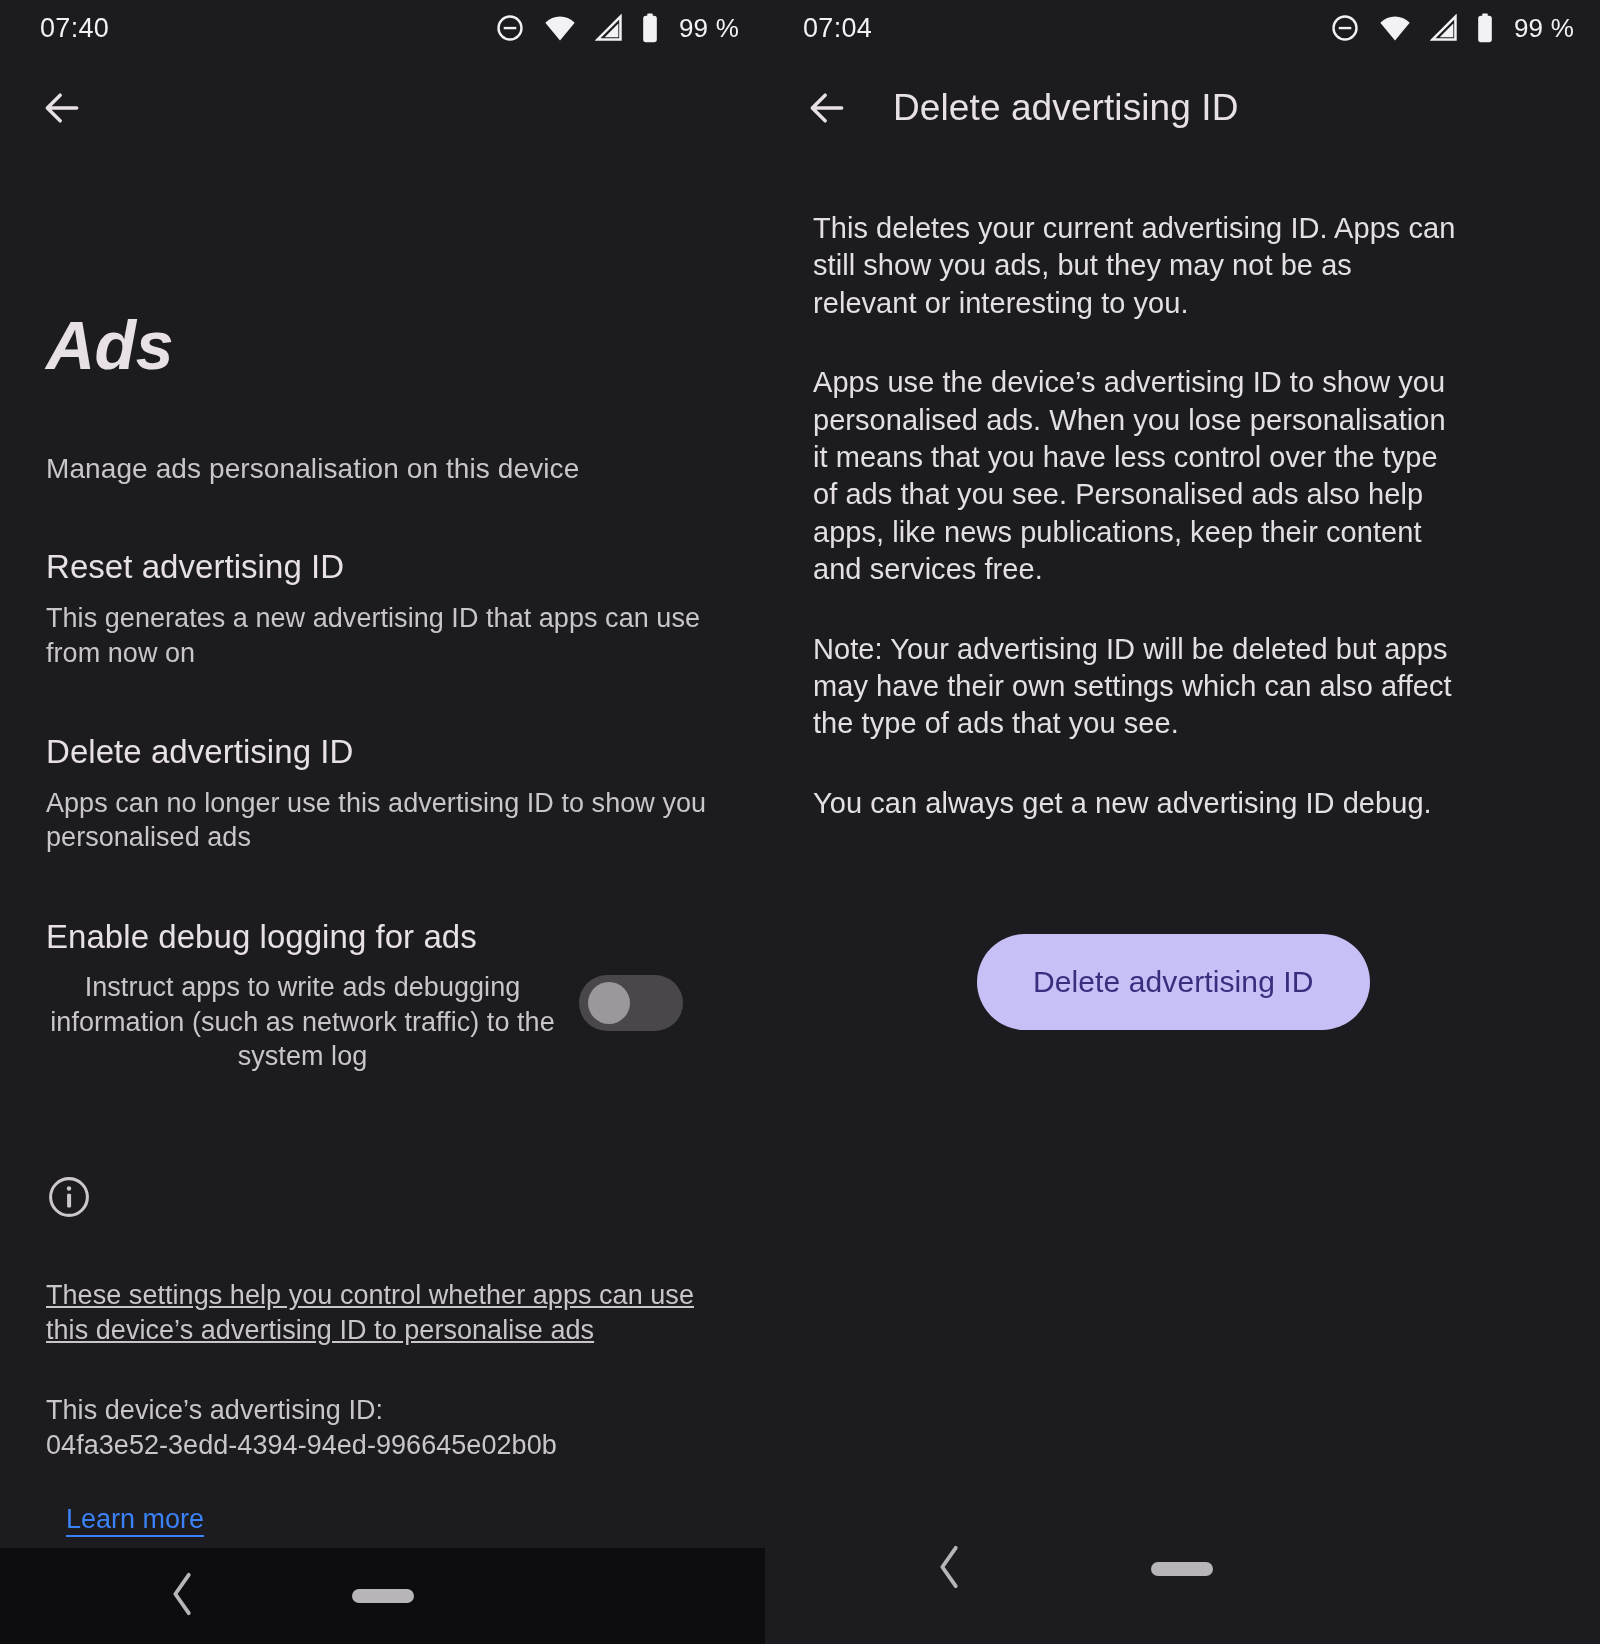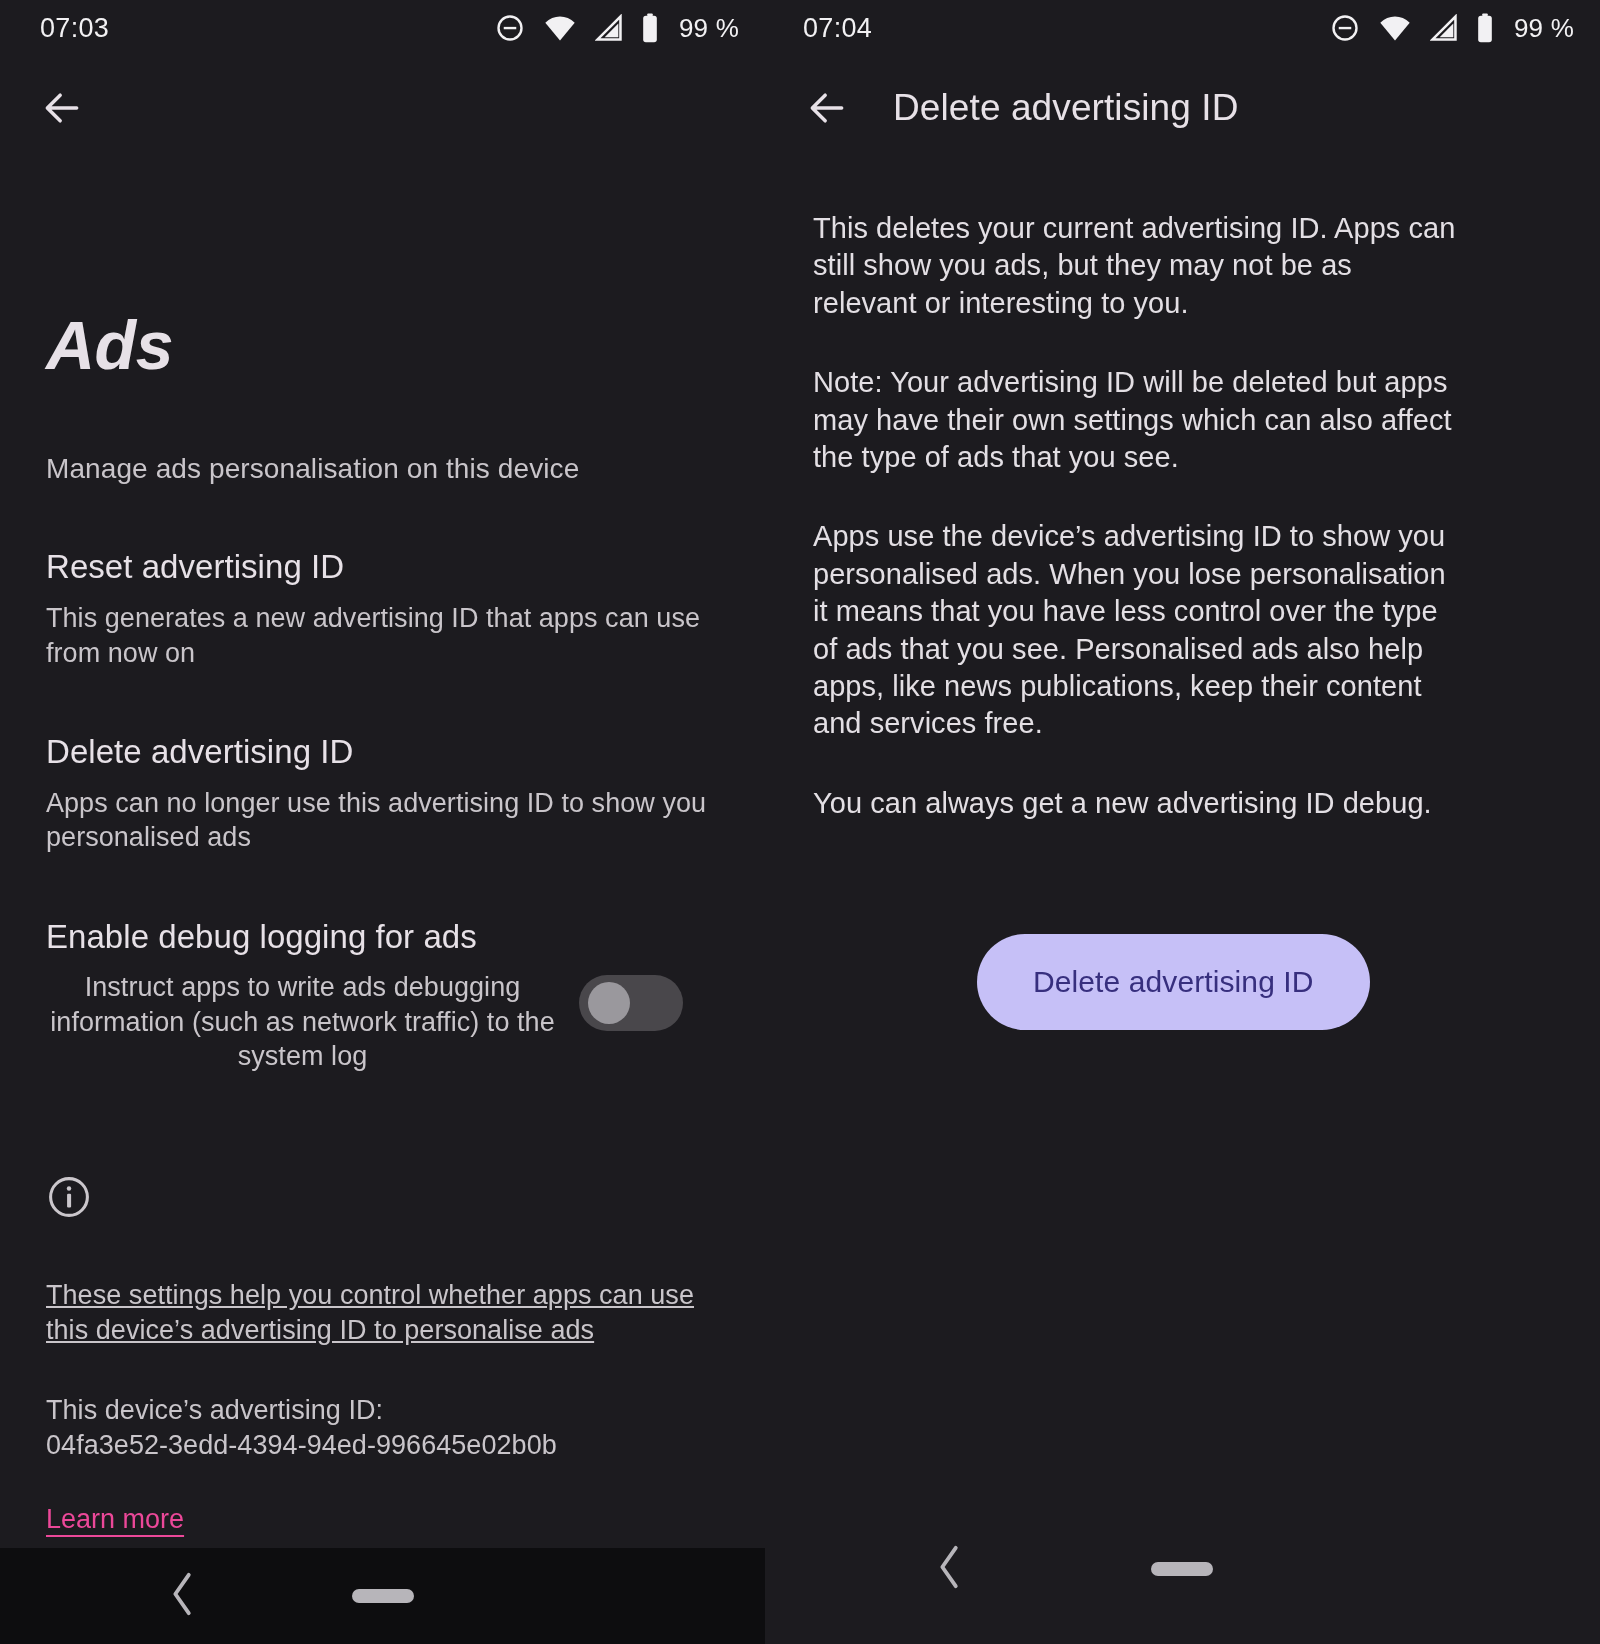--- a/index.html
+++ b/index.html
@@ -158,25 +158,26 @@
   .adid-block {
     font-size: 27px;
     color: #c9c5ca;
     margin-top: 46px;
     line-height: 1.28;
     letter-spacing: 0.05px;
   }
   .learn-more {
     display: inline-block;
     font-size: 27px;
-    color: #ec4899;
+    color: #3b82f6;
     margin-top: 42px;
     text-decoration: underline;
     text-underline-offset: 7px;
     cursor: pointer;
+    margin-left: 20px;
   }
   .body-par {
     font-size: 29px;
     color: #e3dfe4;
     line-height: 1.29;
     letter-spacing: 0.05px;
     margin-top: 42px;
     width: 650px;
   }
   .body-par:first-child { margin-top: 50px; }
@@ -232,21 +233,21 @@
   .right-nav .nav-home { left: 386px; }
 </style>
 </head>
 <body>
 
 <div class="screens">
 
   <div class="panel left">
 
     <div class="statusbar">
-      <div class="clock">07:03</div>
+      <div class="clock">07:40</div>
       <div class="status-icons">
         <span>
           <svg width="30" height="30" viewBox="0 0 24 24">
               <circle cx="12" cy="12" r="9.2" fill="none" stroke="#f2f1f3" stroke-width="1.9"></circle>
               <rect x="7" y="11.1" width="10" height="1.9" fill="#f2f1f3"></rect>
             </svg>
         </span>
         <span>
           <svg width="34" height="28" viewBox="0 0 24 20">
               <path d="M12 19 L1.5 6.2 C4.5 3.3 8.1 1.8 12 1.8 C15.9 1.8 19.5 3.3 22.5 6.2 Z" fill="#f2f1f3"></path>
@@ -374,22 +375,22 @@
       <div class="back-btn">
         <svg width="44" height="44" viewBox="0 0 24 24">
             <path d="M20 12 H4.6 M11 5 L4 12 L11 19" fill="none" stroke="#e7e1e7" stroke-width="1.9" stroke-linecap="round" stroke-linejoin="round"></path>
           </svg>
       </div>
       <div class="appbar-title">Delete advertising ID</div>
     </div>
 
     <div style="padding-left:48px; padding-right:40px;">
       <p class="body-par">This deletes your current advertising ID. Apps can still show you ads, but they may not be as relevant or interesting to you.</p>
+      <p class="body-par">Apps use the device’s advertising ID to show you personalised ads. When you lose personalisation it means that you have less control over the type of ads that you see. Personalised ads also help apps, like news publications, keep their content and services free.</p>
       <p class="body-par">Note: Your advertising ID will be deleted but apps may have their own settings which can also affect the type of ads that you see.</p>
-      <p class="body-par">Apps use the device’s advertising ID to show you personalised ads. When you lose personalisation it means that you have less control over the type of ads that you see. Personalised ads also help apps, like news publications, keep their content and services free.</p>
       <p class="body-par">You can always get a new advertising ID debug.</p>
       <button class="filled-btn">Delete advertising ID</button>
     </div>
 
     <div class="navbar right-nav">
       <span class="nav-back">
         <svg width="30" height="46" viewBox="0 0 14 24">
             <path d="M10 2 L3 12 L10 22" fill="none" stroke="#b7b5ba" stroke-width="2" stroke-linecap="round" stroke-linejoin="round"></path>
           </svg>
       </span>

